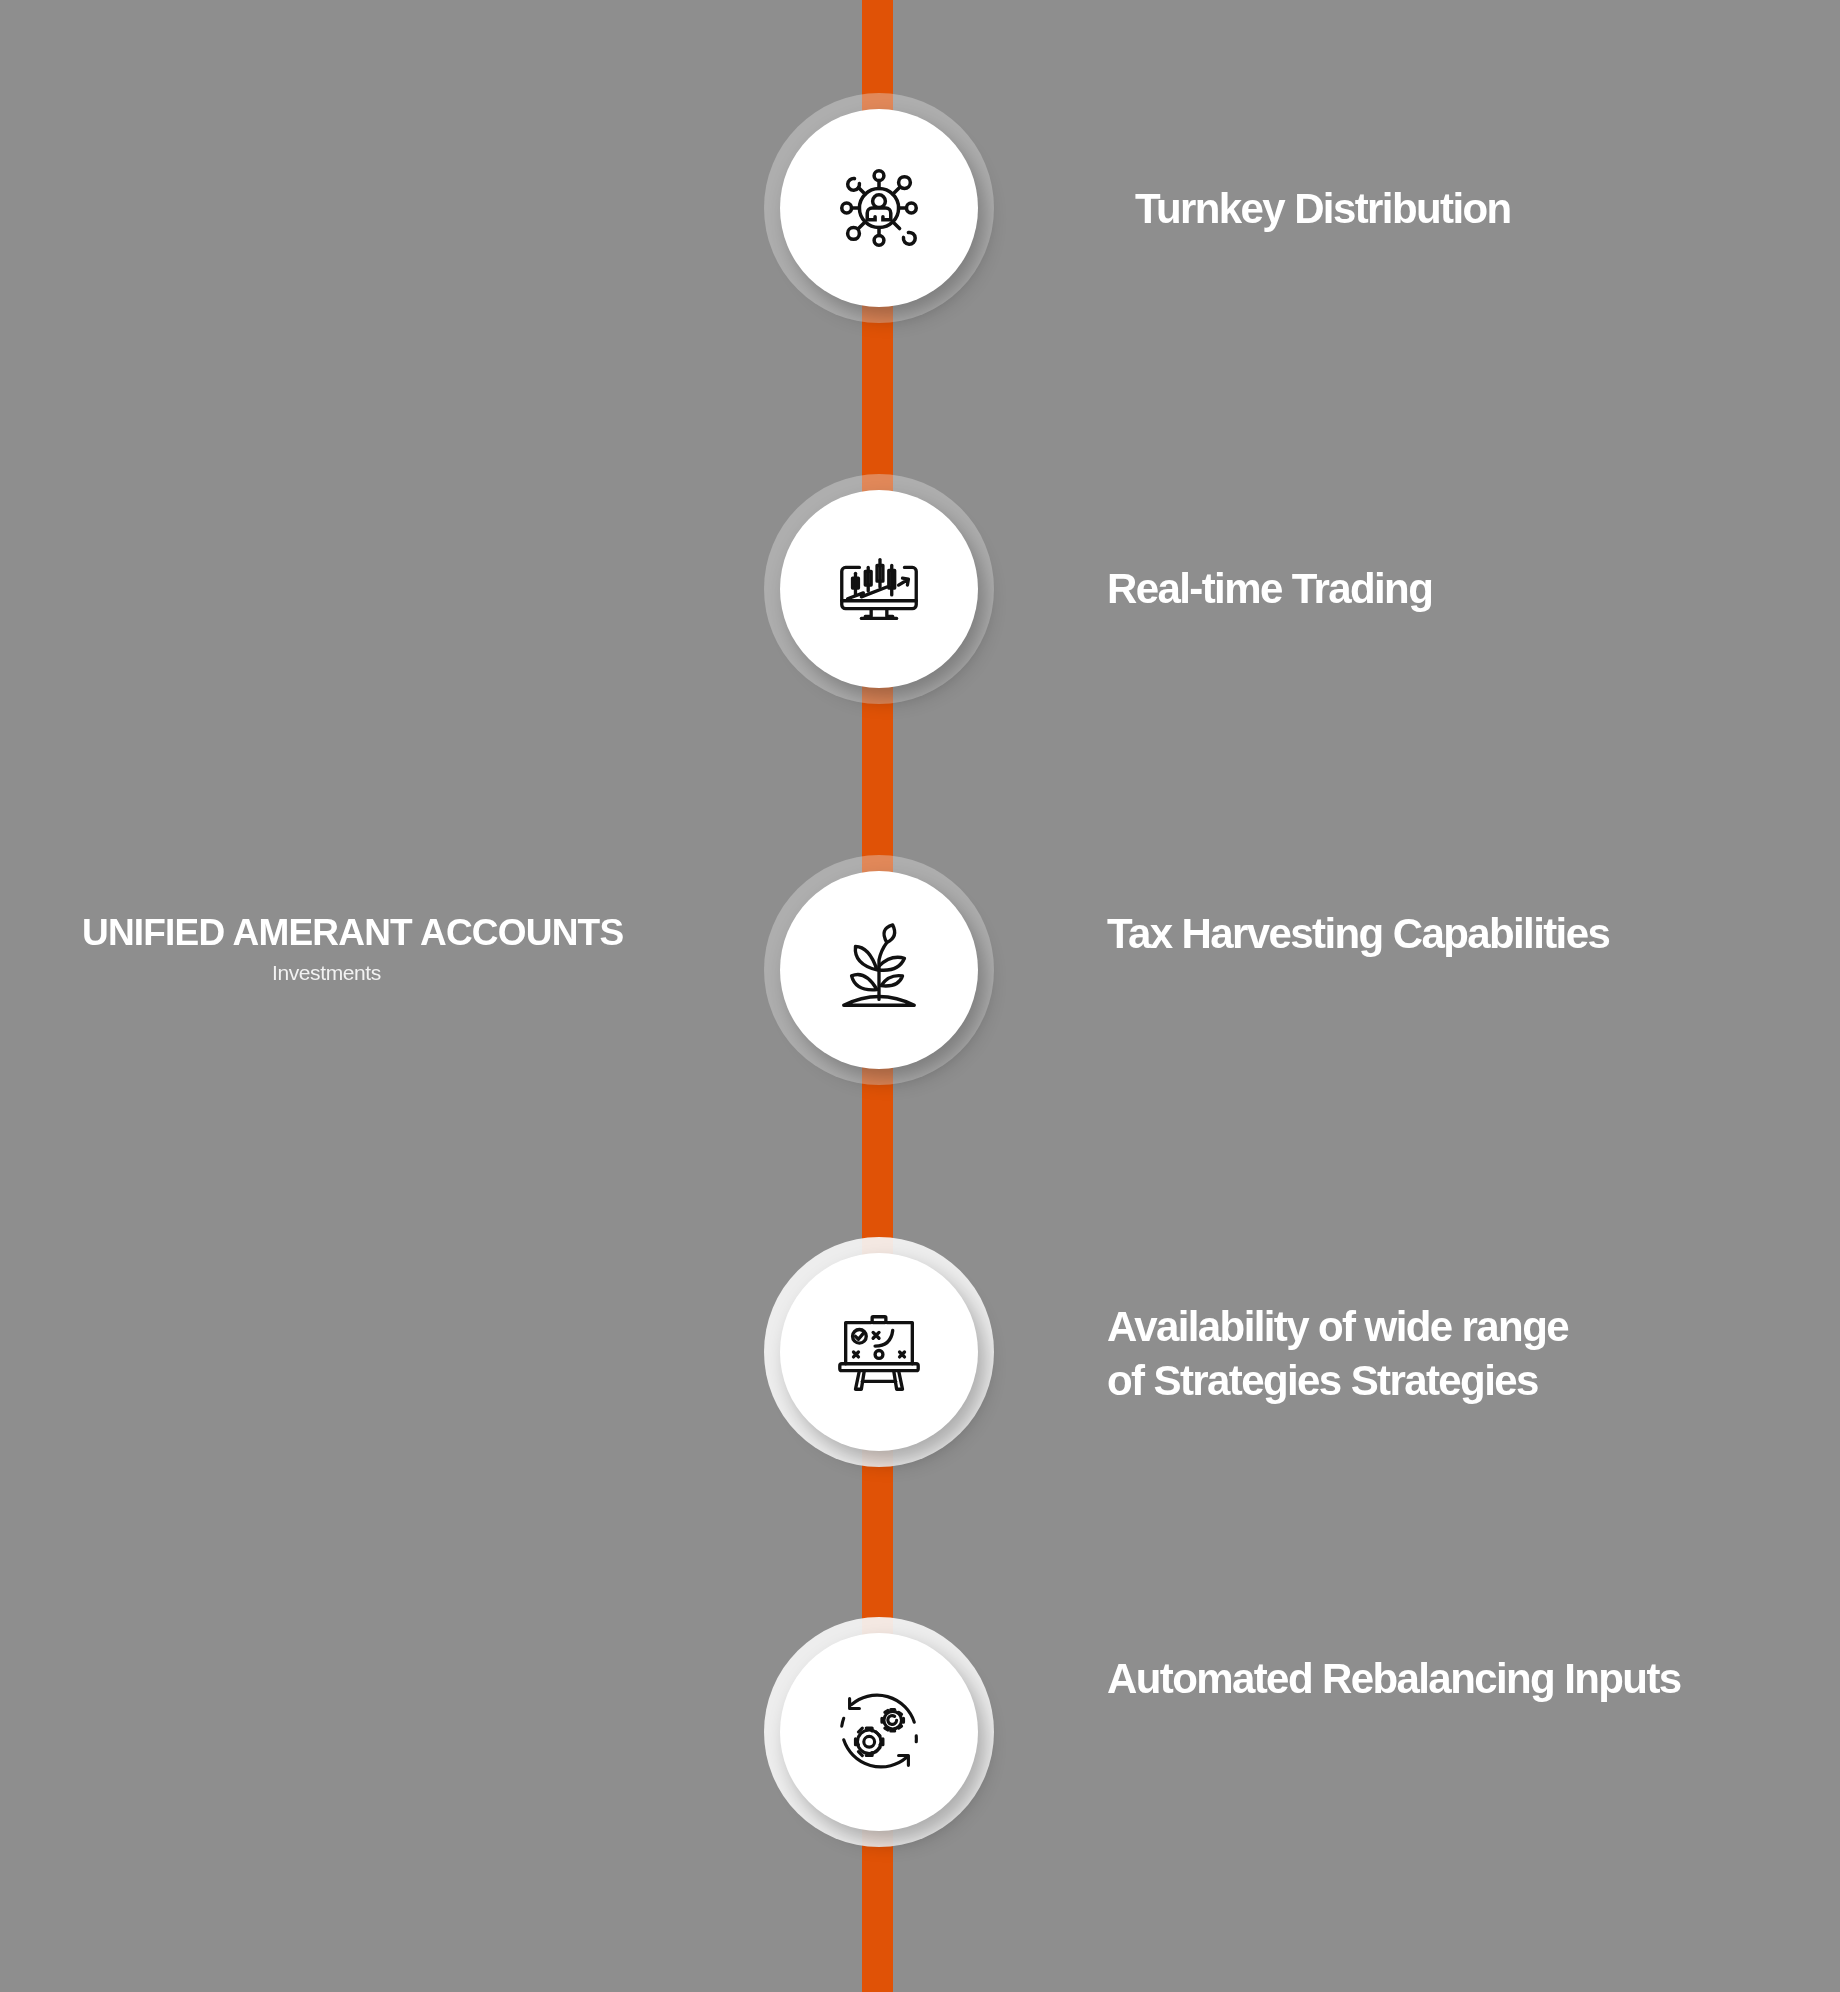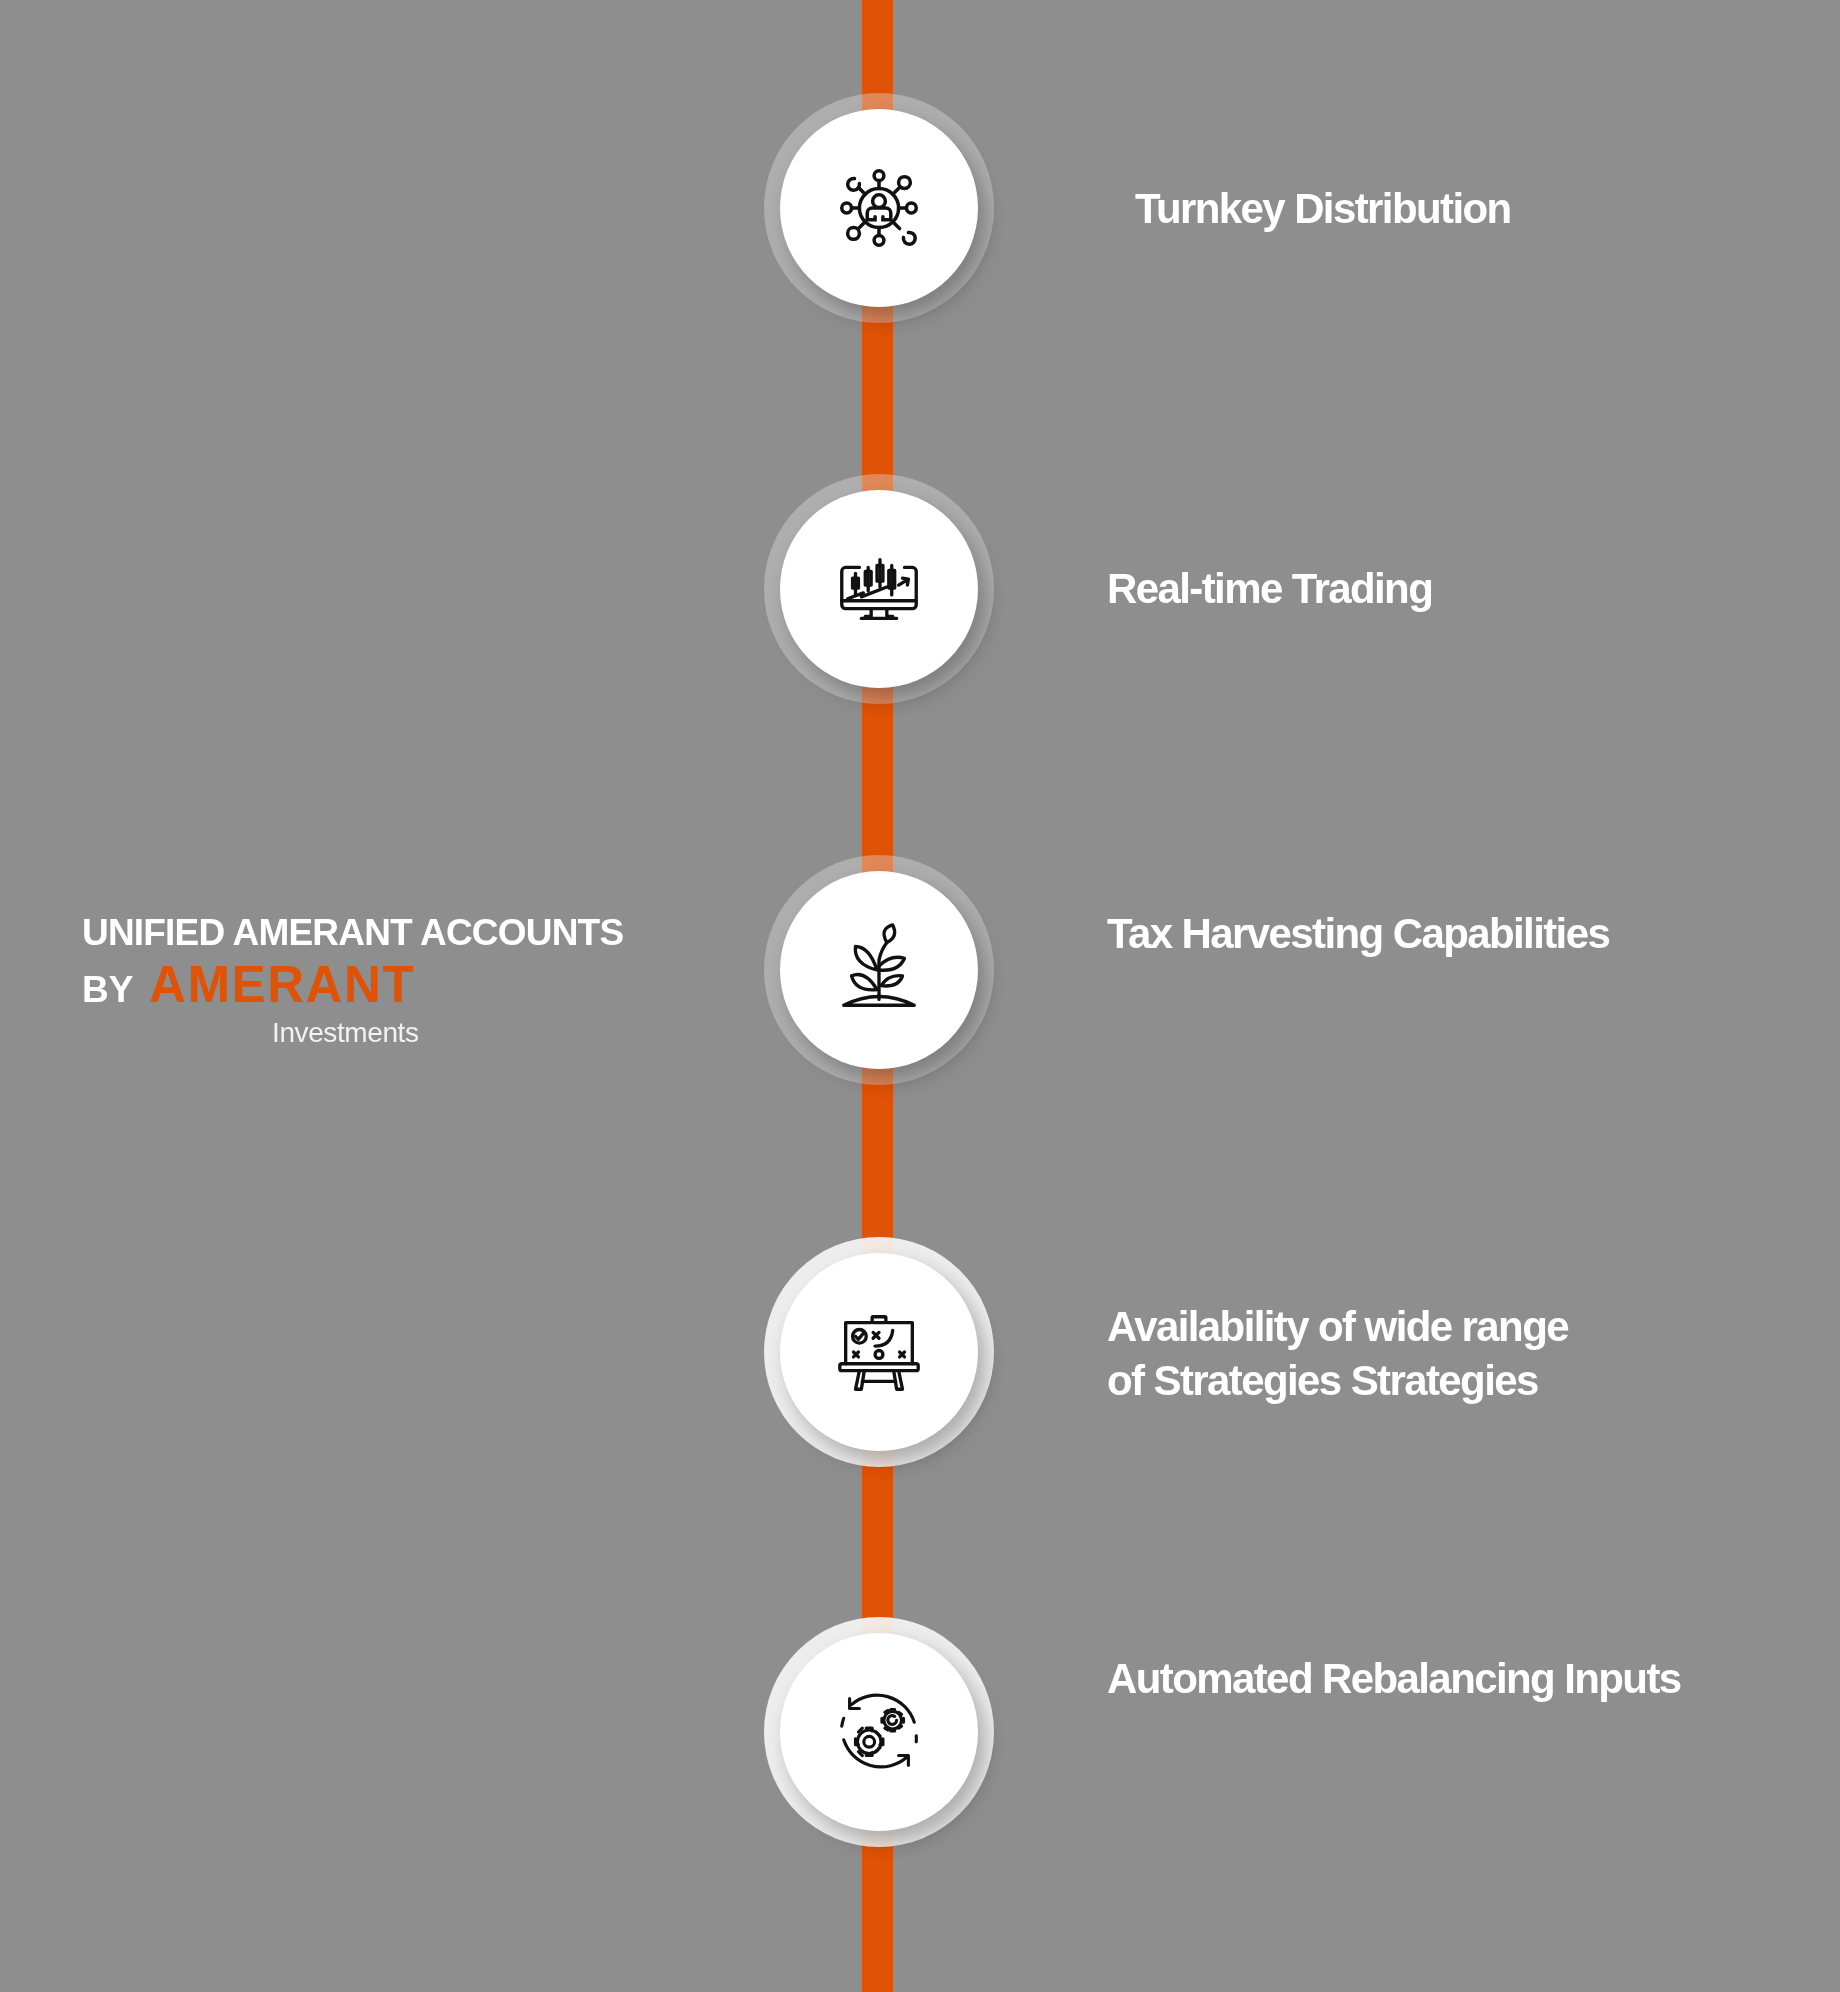--- a/index.html
+++ b/index.html
@@ -39,34 +39,30 @@
     white-space: nowrap; display: block;
   }
   .brand-row { display: flex; align-items: baseline; margin-top: 4.7px; }
   .brand-by { font-size: 37px; font-weight: bold; line-height: 47px; margin-right: 15.6px; }
   .brand-name {
     font-size: 51px; font-weight: bold; color: #e05206; letter-spacing: 1.6px;
     line-height: 47px;
   }
   .brand-sub {
     display: block; margin-left: 190px; margin-top: 4.7px;
-    font-size: 28px; color: #f2f2f2; letter-spacing: -0.4px;
+    font-size: 21px; color: #f2f2f2; letter-spacing: -0.4px;
   }
 </style>
 </head>
 <body>
 
 <div class="spine"></div>
 
 <div class="brand">
   <span class="brand-title">UNIFIED AMERANT ACCOUNTS</span>
-  <div class="brand-row">
-    <span class="brand-by">BY</span>
-    <span class="brand-name">AMERANT</span>
-  </div>
   <span class="brand-sub">Investments</span>
 </div>
 
 <div class="node" style="top:93px;">
   <div class="halo"></div>
   <div class="disc">
     <svg viewBox="0 0 100 100" fill="none" stroke="#111" stroke-width="3.6" stroke-linecap="round">
       <circle cx="50" cy="50" r="20"></circle>
       <circle cx="50" cy="43" r="6.5"></circle>
       <path d="M38 62 V55 a5 5 0 0 1 5-5 H57 a5 5 0 0 1 5 5 V62 H54 V59 M46 59 V62 H38"></path>

